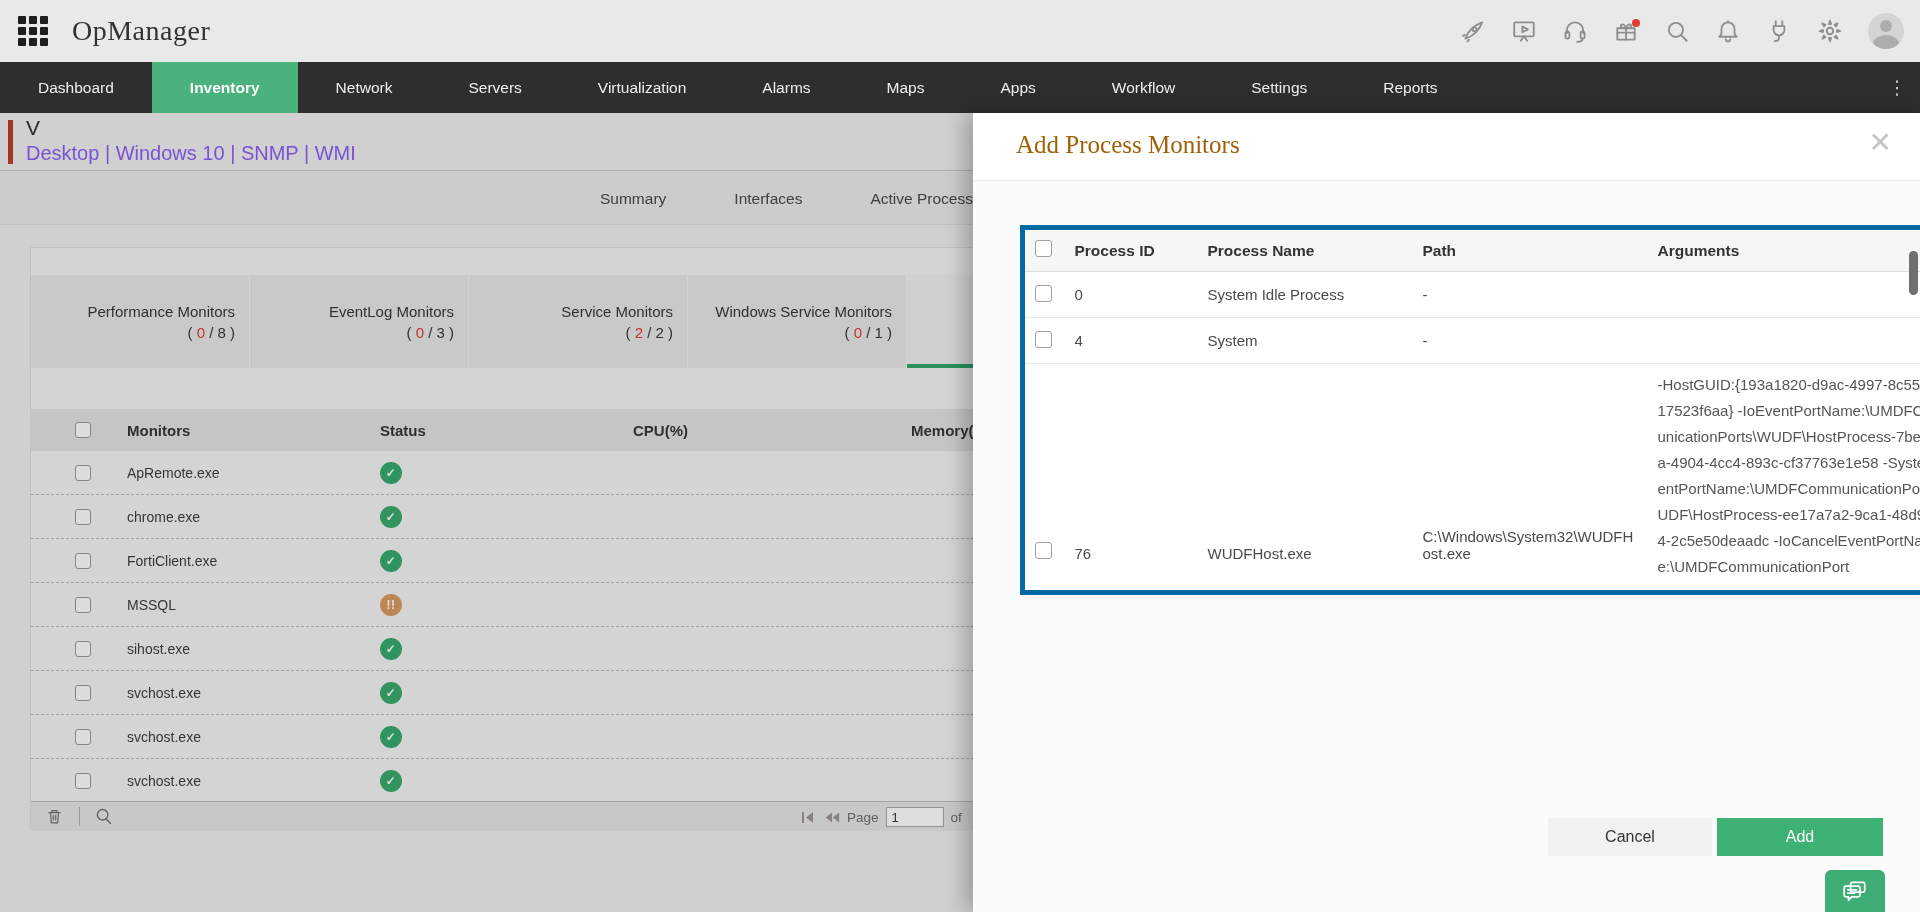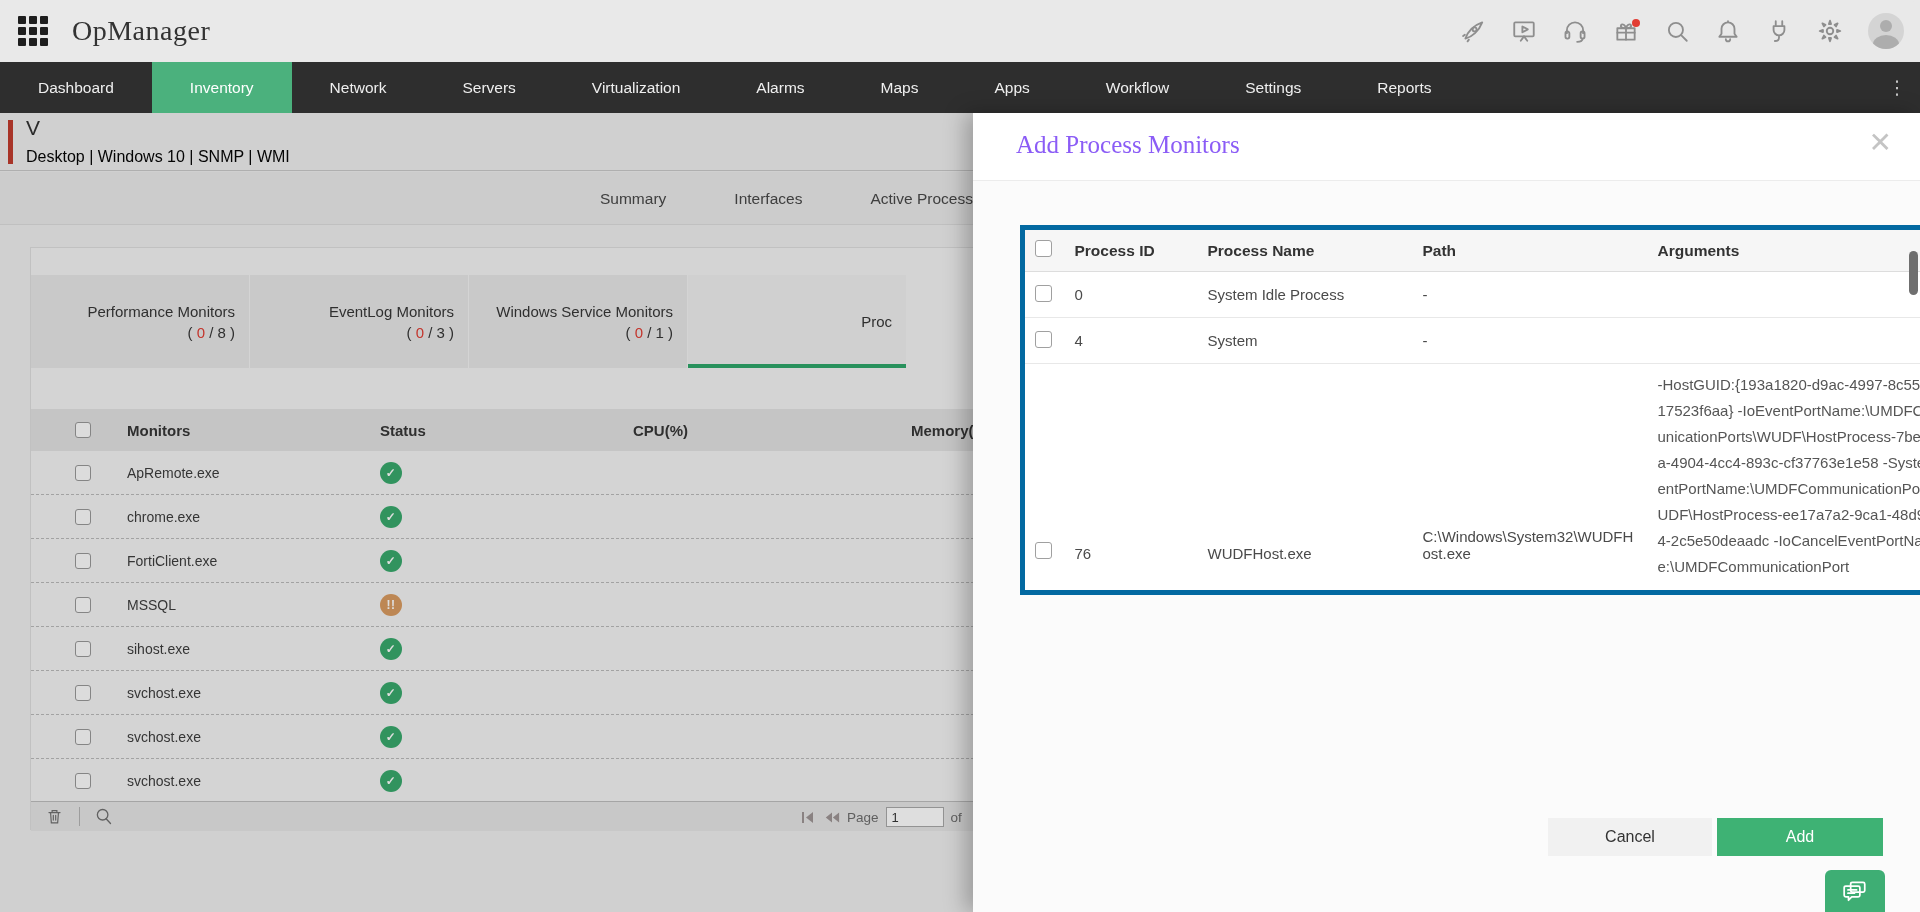--- a/index.html
+++ b/index.html
@@ -28,32 +28,32 @@
   .avatar .head { position:absolute; left:12px; top:7px; width:12px; height:12px;
     border-radius:50%; background:#adadad; }
   .avatar .bodyp { position:absolute; left:5px; top:22px; width:26px; height:18px;
     border-radius:50% 50% 0 0; background:#adadad; }
 
   
   .nav { position:absolute; left:0; top:62px; width:1920px; height:51px;
     background:#2e2e2e; display:flex; align-items:flex-end; }
   .nav-item { color:#efefef; font-size:15.5px; line-height:51px; padding:0 38px;
     cursor:pointer; white-space:nowrap; }
-  .nav-item.active { background:#4bb17d; color:#fff; }
+  .nav-item.active { background:#4bb17d; color:#fff;font-weight:bold; }
   .nav-kebab { position:absolute; right:10px; top:0; height:51px; width:26px;
     color:#c9c9c9; font-size:19px; line-height:51px; text-align:center; cursor:pointer; }
 
   
   .content { position:absolute; left:0; top:113px; width:1920px; height:799px;
     background:#efefef; }
   .device-header { position:absolute; left:0; top:0; width:1920px; height:58px;
     background:#efefef; border-bottom:1px solid #c9c9c9; }
   .red-bar { position:absolute; left:8px; top:7px; width:5px; height:44px; background:#c0392b; }
   .dev-name { position:absolute; left:26px; top:3px; font-size:21px; color:#2e2e2e; }
-  .dev-meta { position:absolute; left:26px; top:35px; font-size:16px; color:#000000; }
+  .dev-meta { position:absolute; left:26px; top:29px; font-size:20px; color:#8b5cf6; }
 
   .page-tabs { position:absolute; left:0; top:59px; width:1920px; height:53px;
     background:#eaeaea; border-bottom:1px solid #dcdcdc; }
   .page-tabs .wrap { position:absolute; left:600px; top:0; height:53px;
     display:flex; gap:68px; }
   .ptab { font-size:15.5px; color:#454545; line-height:53px; cursor:pointer; white-space:nowrap; }
 
   .card { position:absolute; left:30px; top:134px; width:1860px; height:583px;
     background:#f4f4f4; border:1px solid #dedede; }
 
@@ -99,21 +99,21 @@
 
   .dim { position:absolute; left:0; top:113px; width:1920px; height:799px;
     background:rgba(30,30,30,0.145); z-index:5; }
 
   
   .panel { position:absolute; left:973px; top:113px; width:947px; height:799px;
     background:#fff; z-index:10; box-shadow:-8px 0 20px rgba(0,0,0,0.25); }
   .panel-title-row { position:absolute; left:0; top:0; width:947px; height:68px;
     background:#fff; border-bottom:1px solid #ececec; }
   .panel-title { position:absolute; left:43px; top:18px;
-    font-family:"Liberation Serif", serif; font-size:25px; color:#8b5cf6; }
+    font-family:"Liberation Serif", serif; font-size:25px; color:#a16207; }
   .panel-close { position:absolute; right:28px; top:16px; font-size:28px;
     color:#c4c4c4; font-weight:100; cursor:pointer; line-height:1; }
   .panel-body { position:absolute; left:0; top:68px; width:947px; height:731px;
     background:#fbfbfb; }
   .ptable-wrap { position:absolute; left:47px; top:44px; width:840px; }
   table.ptable { width:952px; border-collapse:collapse; table-layout:fixed;
     background:#fff; border:5px solid #0369a1; font-size:15px; color:#4a4a4a; }
   .ptable th { background:#f6f6f6; font-size:15.5px; font-weight:bold; color:#333;
     text-align:left; height:44px; padding:0 10px; border-bottom:1px solid #ddd; }
   .ptable td { padding:6px 10px; border-bottom:1px solid #e8e8e8; vertical-align:middle; }
@@ -249,20 +249,24 @@
 
   <div class="card">
     <div class="monitor-tabs">
         <div class="mtab">
           <div>Performance Monitors</div>
           <div class="cnt">( <span class="dn">0</span> / 8 )</div>
         </div>
         <div class="mtab">
           <div>EventLog Monitors</div>
           <div class="cnt">( <span class="dn">0</span> / 3 )</div>
+        </div>
+        <div class="mtab">
+          <div>Service Monitors</div>
+          <div class="cnt">( <span class="dn">2</span> / 2 )</div>
         </div>
         <div class="mtab">
           <div>Windows Service Monitors</div>
           <div class="cnt">( <span class="dn">0</span> / 1 )</div>
         </div>
         <div class="mtab active">
           <div>Proc</div>
         </div>
       </div>
 

